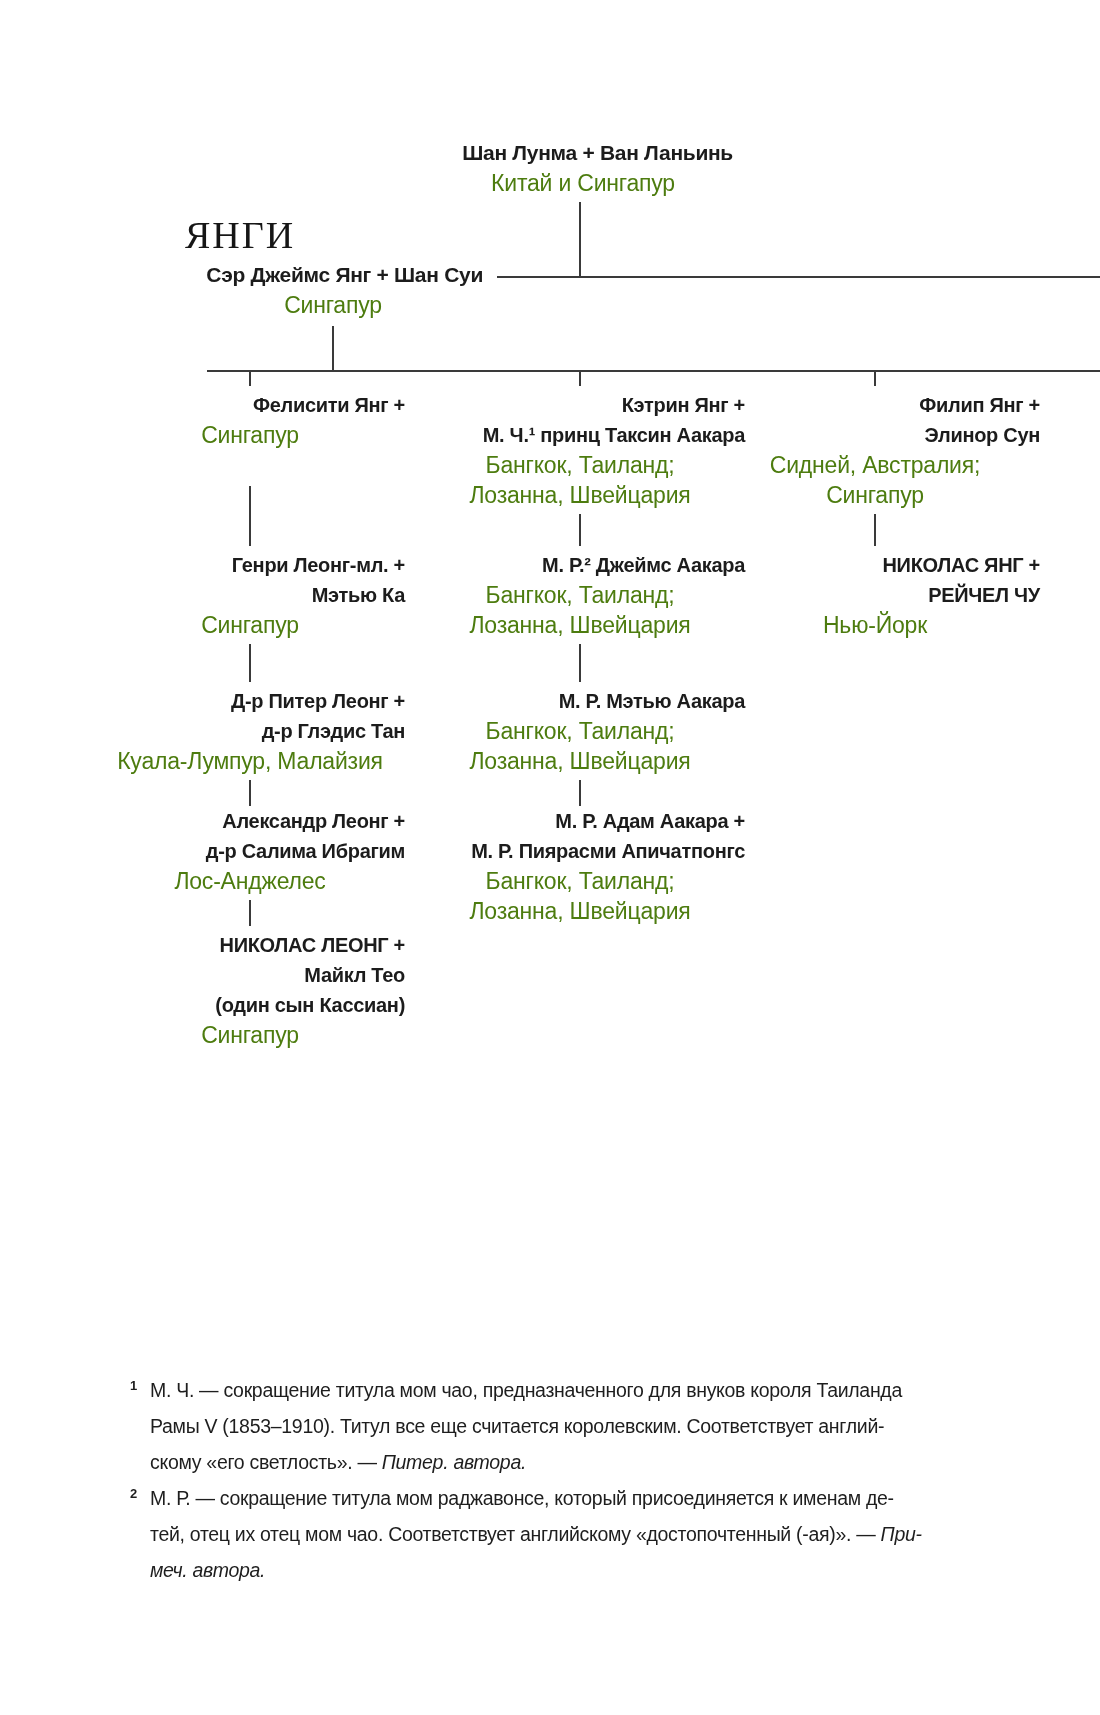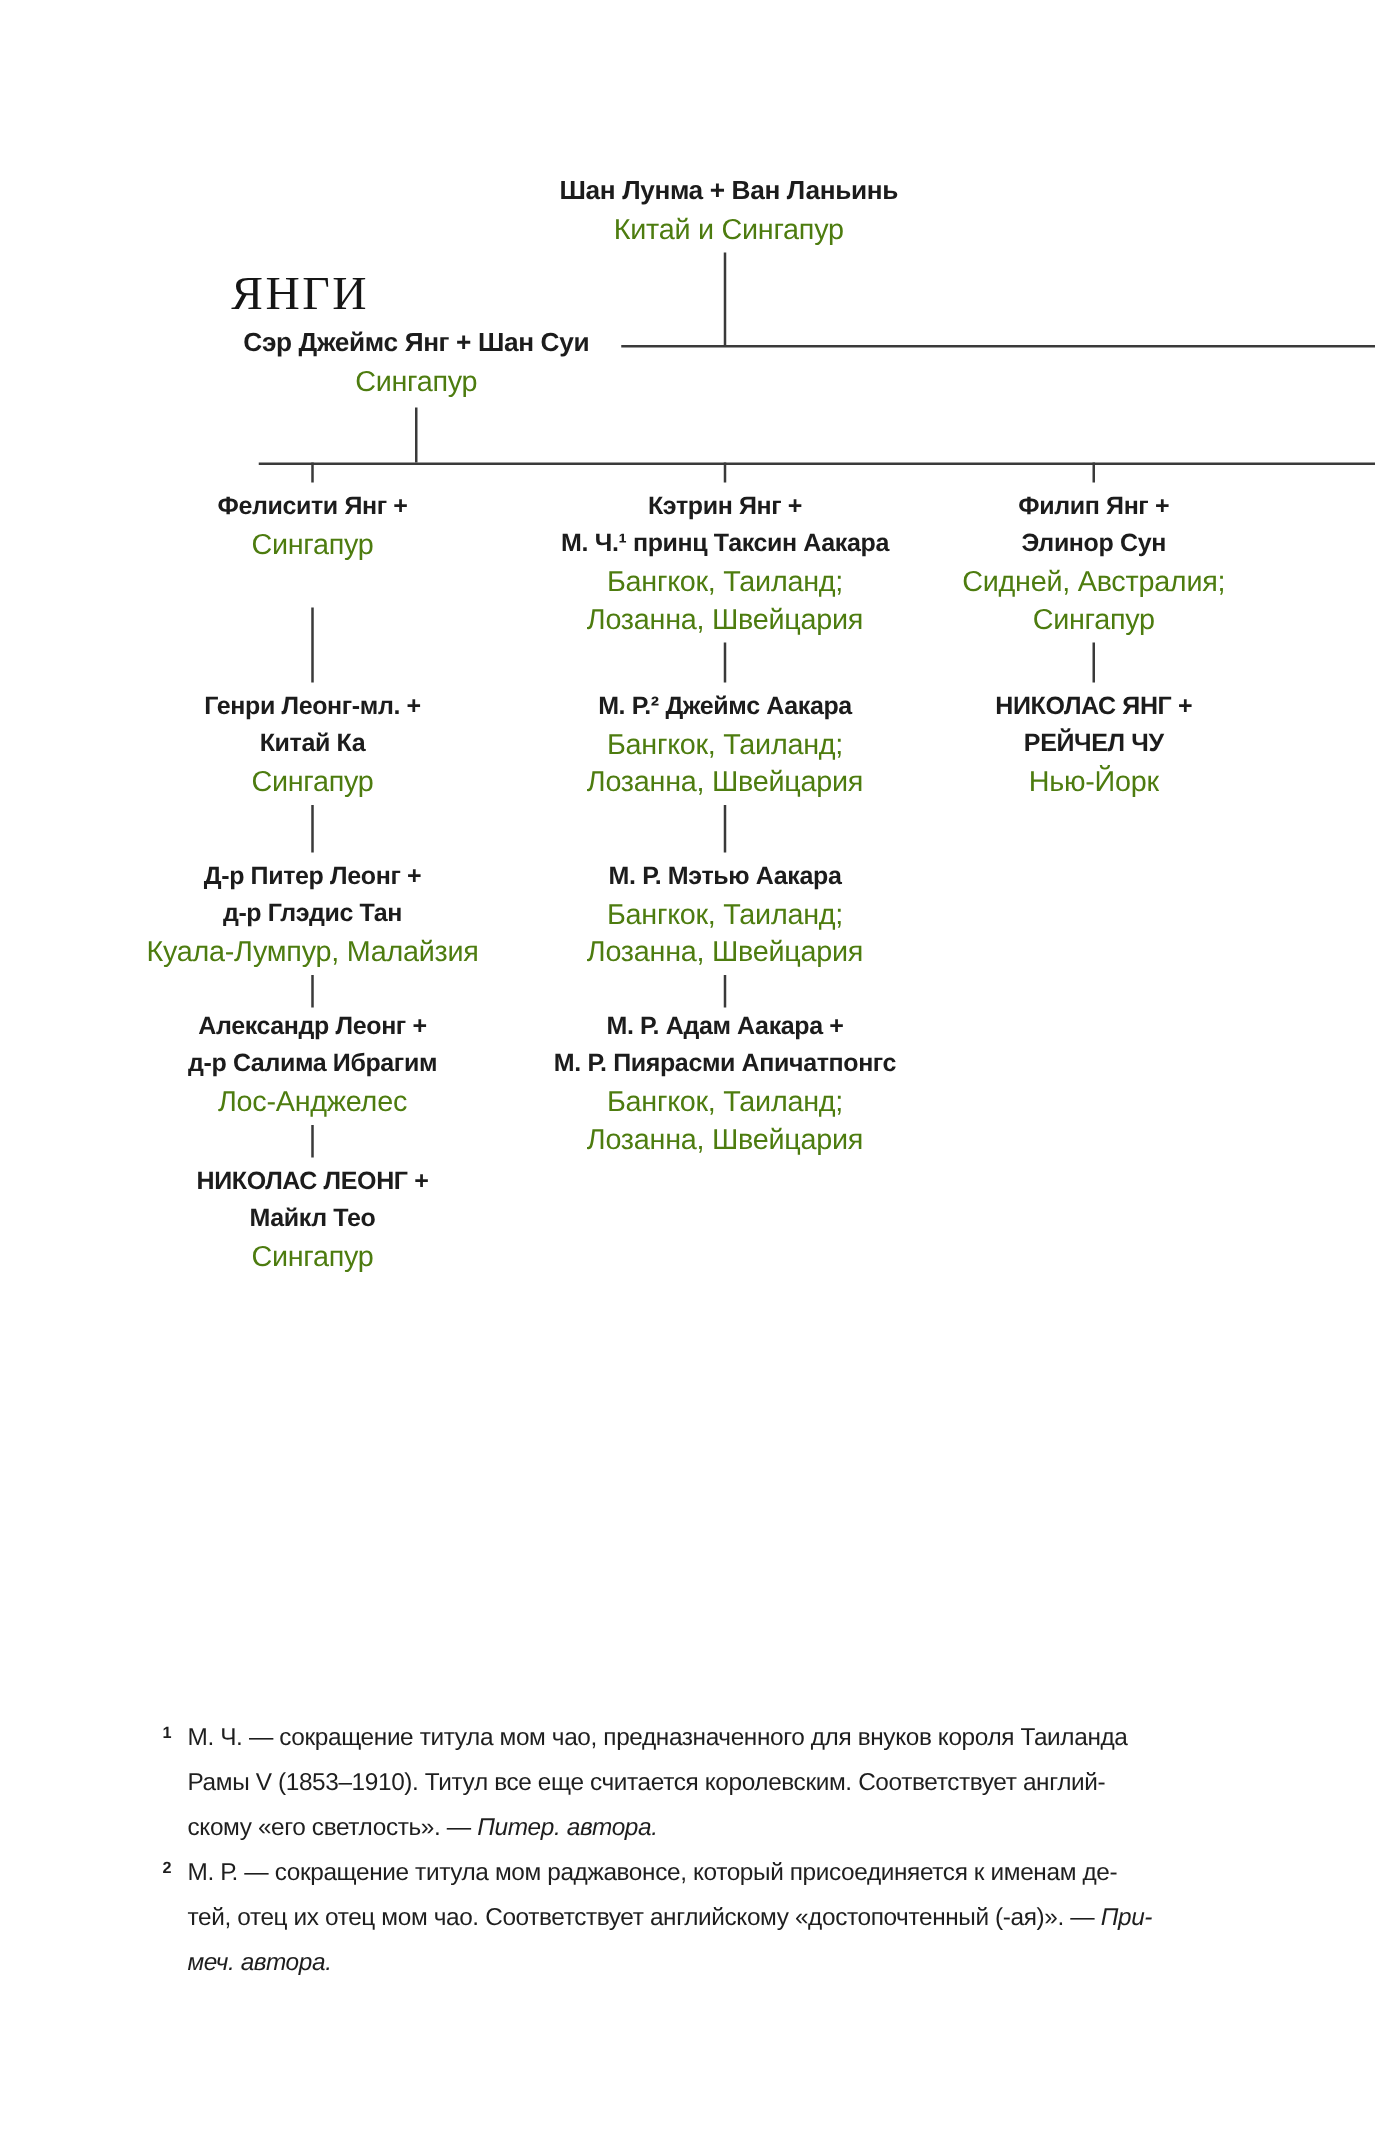--- a/index.html
+++ b/index.html
@@ -7,21 +7,21 @@
     position:relative;
     width:1100px;height:1715px;
     background:#ffffff;
     font-family:"Liberation Sans",sans-serif;
     color:#1c1c1c;
     overflow:hidden;
   }
   .person{position:absolute;text-align:center;}
   .person .name{
     font-weight:bold;font-size:20px;line-height:30px;
-    letter-spacing:-0.3px;white-space:nowrap;
+    letter-spacing:-0.3px;white-space:nowrap;text-align:right;
   }
   .person .loc{
     font-size:23px;line-height:30px;
     letter-spacing:-0.2px;white-space:nowrap;color:#4d7c0f;
   }
   .big-name{font-size:21px !important;}
   .family-title{
     position:absolute;
     font-family:"Liberation Serif",serif;
     font-size:38px;line-height:42px;
@@ -72,21 +72,21 @@
   <div class="vline" style="left:874px;top:370px;height:16px"></div>
 
   <div class="person" style="left:95px;top:390px;width:310px">
     <div class="name">Фелисити Янг +</div>
     <div class="loc">Сингапур</div>
   </div>
   <div class="vline" style="left:249px;top:486px;height:60px"></div>
 
   <div class="person" style="left:95px;top:550px;width:310px">
     <div class="name">Генри Леонг-мл. +</div>
-    <div class="name">Китай Ка</div>
+    <div class="name">Мэтью Ка</div>
     <div class="loc">Сингапур</div>
   </div>
   <div class="vline" style="left:249px;top:644px;height:38px"></div>
 
   <div class="person" style="left:95px;top:686px;width:310px">
     <div class="name">Д-р Питер Леонг +</div>
     <div class="name">д-р Глэдис Тан</div>
     <div class="loc">Куала-Лумпур, Малайзия</div>
   </div>
   <div class="vline" style="left:249px;top:780px;height:26px"></div>
@@ -94,20 +94,21 @@
   <div class="person" style="left:95px;top:806px;width:310px">
     <div class="name">Александр Леонг +</div>
     <div class="name">д-р Салима Ибрагим</div>
     <div class="loc">Лос-Анджелес</div>
   </div>
   <div class="vline" style="left:249px;top:900px;height:26px"></div>
 
   <div class="person" style="left:95px;top:930px;width:310px">
     <div class="name">НИКОЛАС ЛЕОНГ +</div>
     <div class="name">Майкл Тео</div>
+    <div class="name">(один сын Кассиан)</div>
     <div class="loc">Сингапур</div>
   </div>
 
   <div class="person" style="left:415px;top:390px;width:330px">
     <div class="name">Кэтрин Янг +</div>
     <div class="name">М. Ч.¹ принц Таксин Аакара</div>
     <div class="loc">Бангкок, Таиланд;</div>
     <div class="loc">Лозанна, Швейцария</div>
   </div>
   <div class="vline" style="left:579px;top:514px;height:32px"></div>

